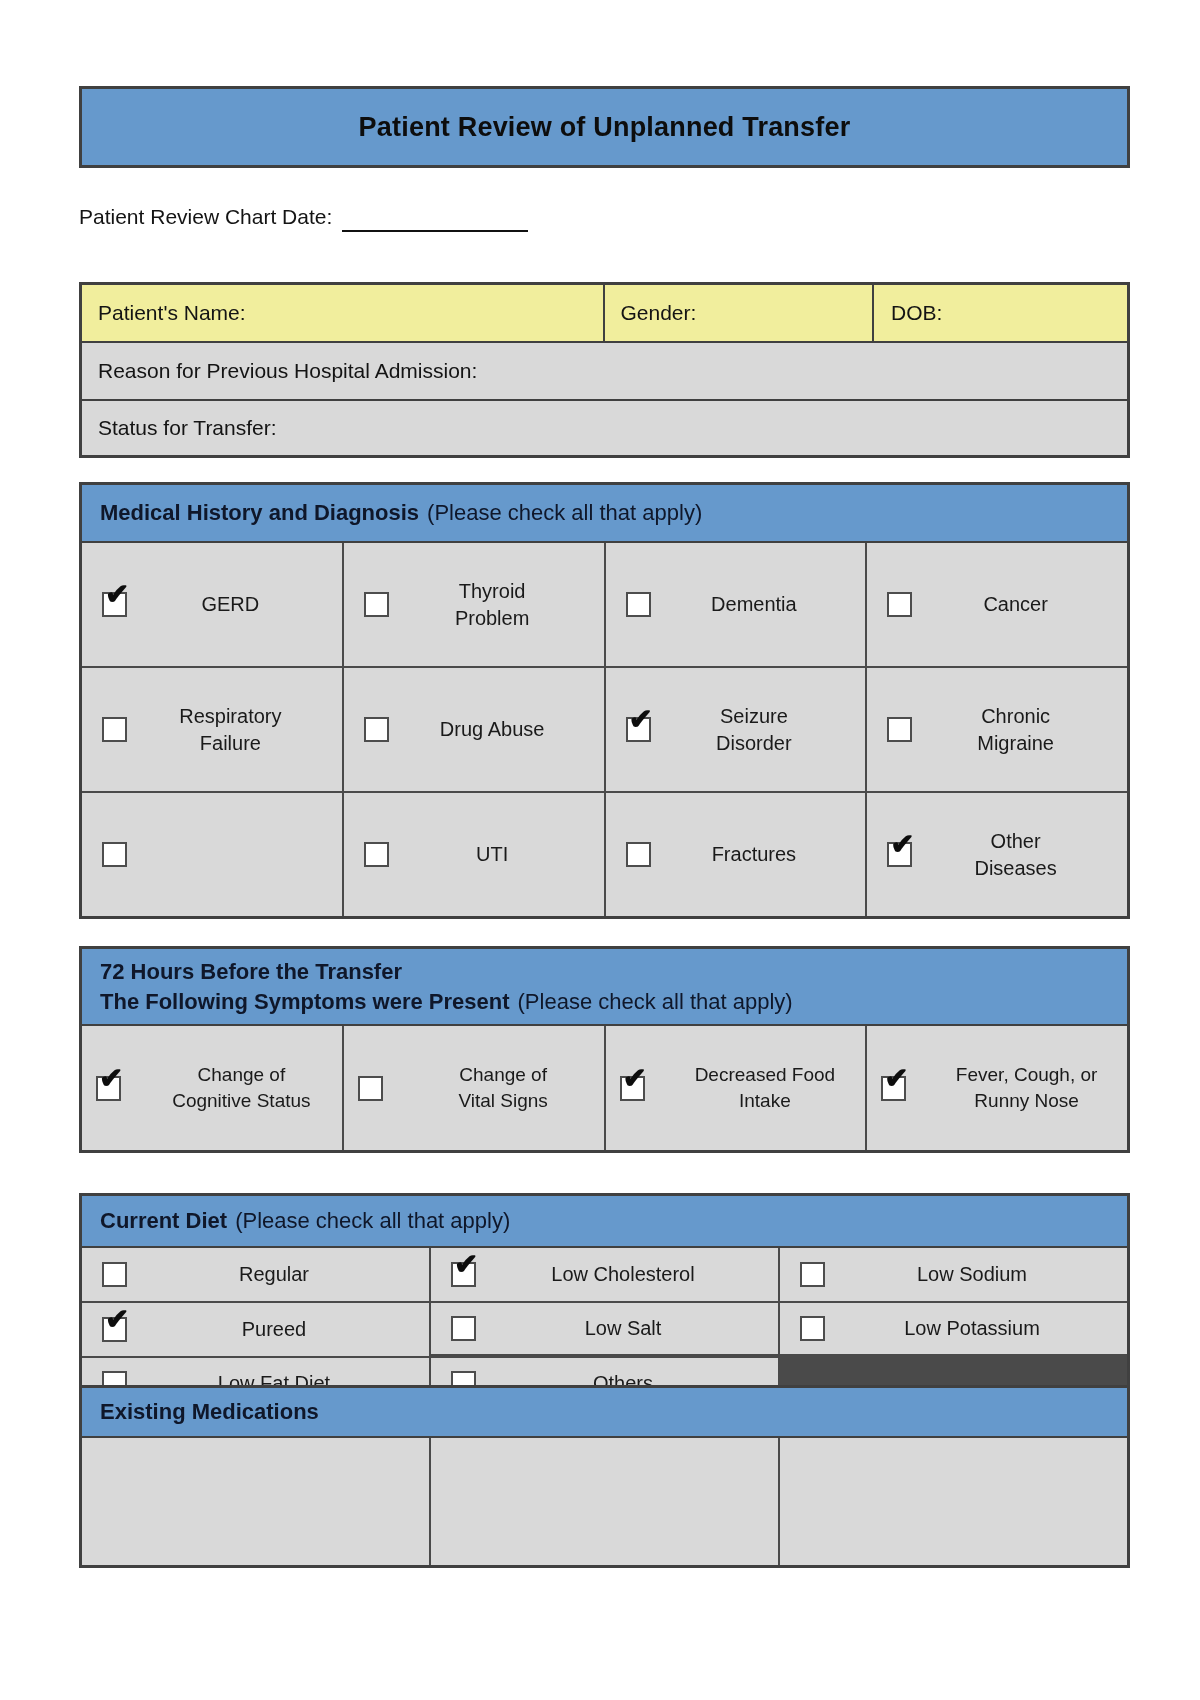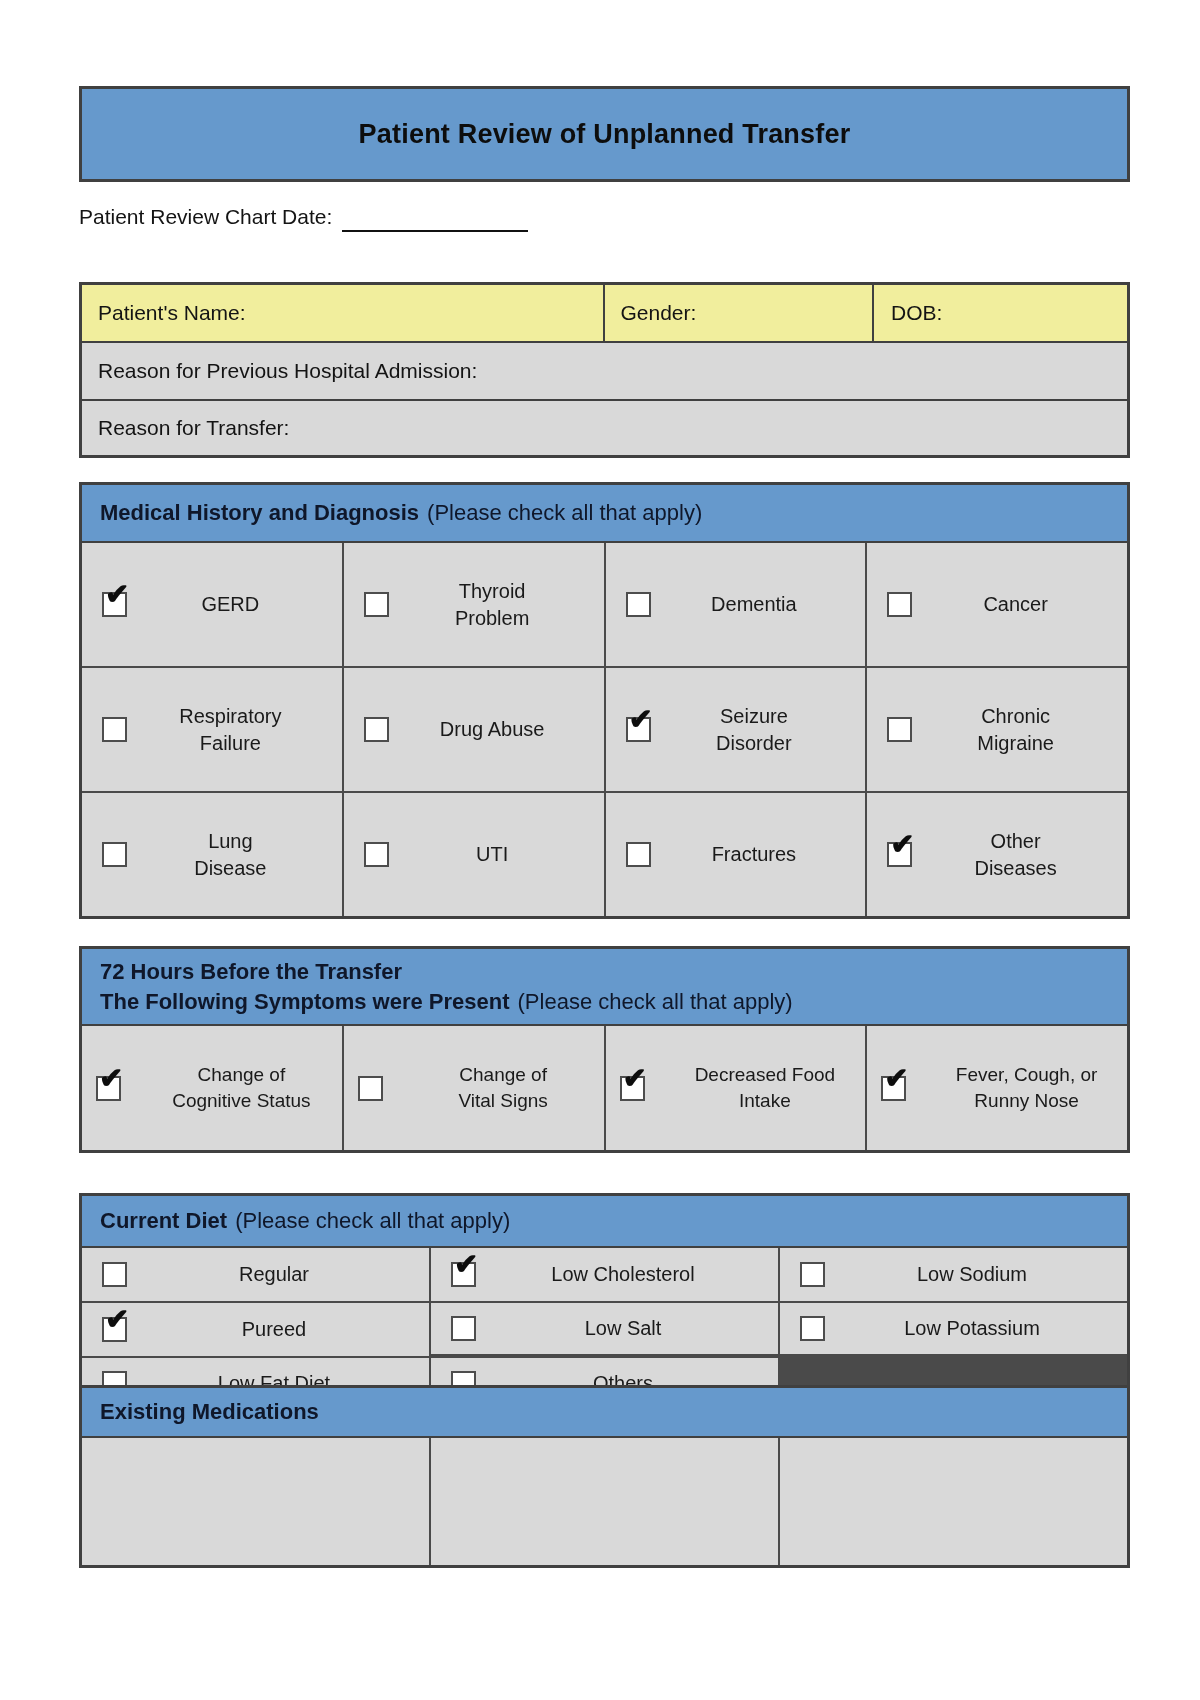--- a/index.html
+++ b/index.html
@@ -10,21 +10,21 @@
     height: 1700px;
     background: #ffffff;
     font-family: "Liberation Sans", sans-serif;
     color: #141414;
     overflow: hidden;
   }
   .abs { position: absolute; left: 79px; width: 1051px; }
 
   
   .title-bar {
-    top: 86px; height: 96px;
+    top: 86px; height: 82px;
     background: var(--blue, #6699cc);
     border: 3px solid var(--border, #404040);
     display: flex; align-items: center; justify-content: center;
   }
   .title-bar h1 {
     font-size: 27px; font-weight: bold; color: #0d0d0d; letter-spacing: .2px;
   }
 
   
   .chart-date {
@@ -131,21 +131,21 @@
         <span>Gender:</span>
       </div>
       <div class="hcell c3">
         <span>DOB:</span>
       </div>
     </div>
     <div class="info-row">
       <span>Reason for Previous Hospital Admission:</span>
     </div>
     <div class="info-row last">
-      <span>Reason for Transfer:</span>
+      <span>Status for Transfer:</span>
     </div>
   </div>
 
   <div class="abs section sec-medical">
     <div class="section-header">
       <div class="line">
         <span class="bold">Medical History and Diagnosis</span><span class="hint">(Please check all that apply)</span>
       </div>
     </div>
     <div class="grid grid-medical">
@@ -184,22 +184,20 @@
           <span class="cell-label">Seizure
 Disorder</span>
         </div>
         <div class="cell">
           <span class="checkbox"></span>
           <span class="cell-label">Chronic
 Migraine</span>
         </div>
         <div class="cell">
           <span class="checkbox"></span>
-          <span class="cell-label">Lung
-Disease</span>
         </div>
         <div class="cell">
           <span class="checkbox"></span>
           <span class="cell-label">UTI</span>
         </div>
         <div class="cell">
           <span class="checkbox"></span>
           <span class="cell-label">Fractures</span>
         </div>
         <div class="cell">

